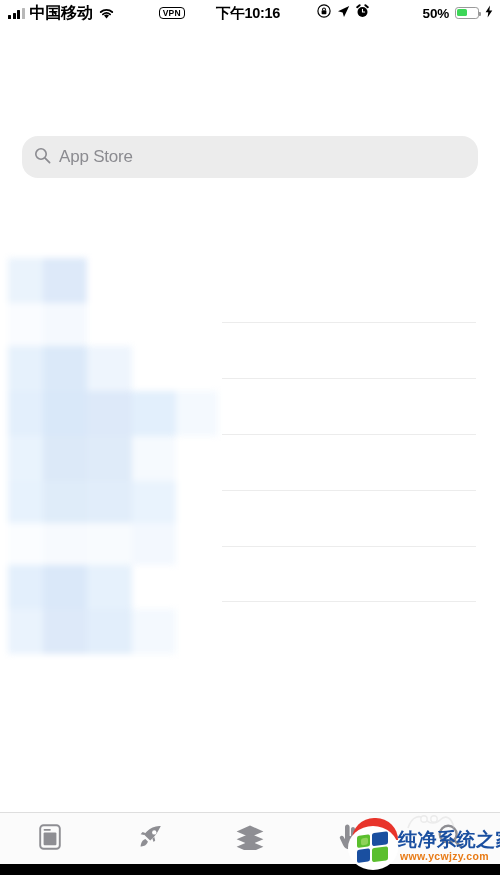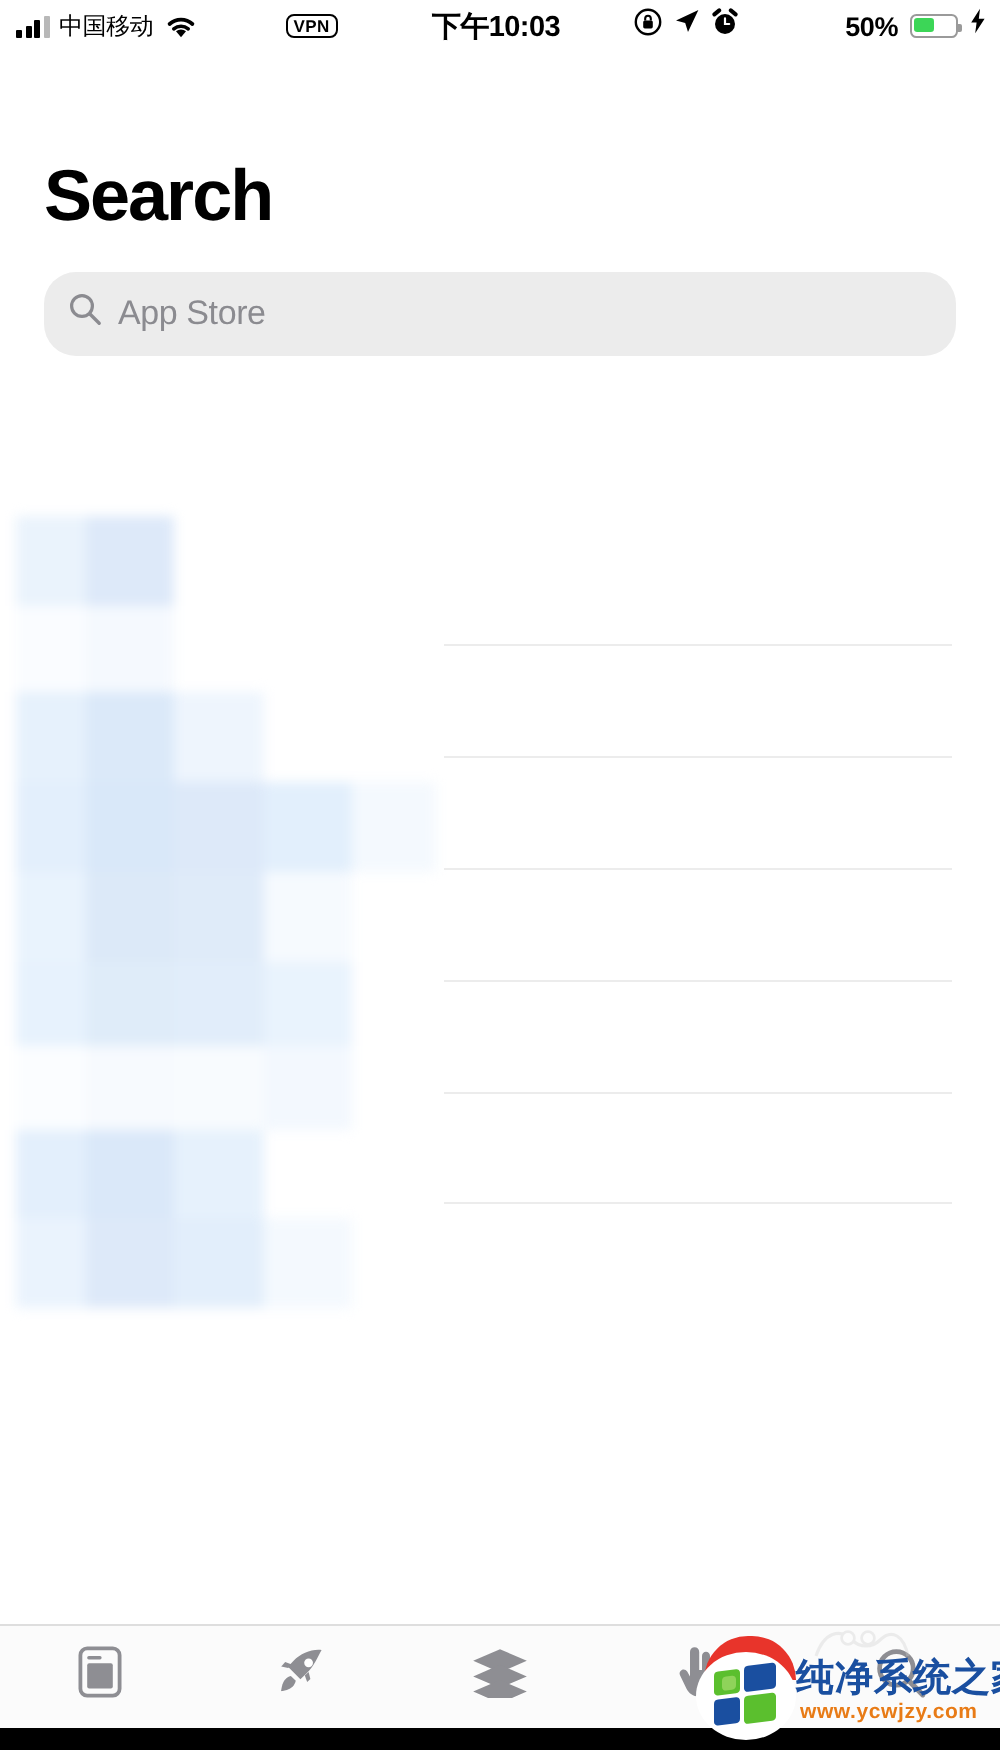--- a/index.html
+++ b/index.html
@@ -26,21 +26,21 @@
   #status-left {
     position:absolute; left:8px; top:0; height:26px;
     display:flex; align-items:center; gap:5px;
   }
   .signal-bars { display:flex; align-items:flex-end; gap:1.5px; height:11px; }
   .signal-bars i { display:block; width:3px; background:#000; border-radius:0.5px; }
   .signal-bars i:nth-child(1){ height:4px; }
   .signal-bars i:nth-child(2){ height:6px; }
   .signal-bars i:nth-child(3){ height:8.5px; }
   .signal-bars i:nth-child(4){ height:11px; background:#b8b8b8; }
-  #carrier-name { font-size:12px; font-weight:400; letter-spacing:-0.2px; }
+  #carrier-name { font-size:16px; font-weight:700; letter-spacing:-0.2px; }
   #wifi-icon { display:block; }
   #vpn-badge {
     font-size:8.5px; font-weight:700; letter-spacing:0.2px;
     border:1.4px solid #000; border-radius:4px;
     padding:0.5px 3px 1px 3px; line-height:1;margin-left:39px;
   }
   #status-time {
     position:absolute; left:216px; top:0; height:26px;
     display:flex; align-items:center;
     font-size:14.5px; font-weight:700; letter-spacing:-0.3px;
@@ -193,21 +193,21 @@
       <span>
         <svg id="wifi-icon" width="17" height="13" viewBox="0 0 17 13">
           <path d="M8.5 11.6 L11.0 8.6 A3.9 3.9 0 0 0 6.0 8.6 Z" fill="#000"></path>
           <path d="M2.8 5.0 A8.6 8.6 0 0 1 14.2 5.0" stroke="#000" stroke-width="1.9" fill="none" stroke-linecap="round"></path>
           <path d="M4.9 7.4 A5.6 5.6 0 0 1 12.1 7.4" stroke="#000" stroke-width="1.8" fill="none" stroke-linecap="round"></path>
         </svg>
       </span>
       <span id="vpn-badge">VPN</span>
     </div>
 
-    <div id="status-time">下午10:03</div>
+    <div id="status-time">下午10:16</div>
 
     <div id="status-right">
       <span>
         <svg width="14" height="14" viewBox="0 0 14 14">
           <circle cx="7" cy="7" r="6.1" stroke="#000" stroke-width="1.2" fill="none"></circle>
           <rect x="4.6" y="6.2" width="4.8" height="4.0" rx="0.8" fill="#000"></rect>
           <path d="M5.6 6.2 V5.3 A1.4 1.4 0 0 1 8.4 5.3 V6.2" stroke="#000" stroke-width="1.05" fill="none"></path>
         </svg>
       </span>
       <span>
@@ -229,21 +229,20 @@
         <span id="battery-cap"></span>
       </span>
       <span>
         <svg width="8" height="13" viewBox="0 0 8 13">
           <path d="M5.0 0.4 L0.6 7.3 H3.3 L2.6 12.6 L7.3 5.4 H4.4 Z" fill="#000"></path>
         </svg>
       </span>
     </div>
   </div>
 
-  <div id="page-title">Search</div>
 
   <div id="search-field">
     <span id="search-icon">
       <svg width="17" height="17" viewBox="0 0 17 17">
         <circle cx="7.0" cy="7.0" r="5.2" stroke="#8b8b90" stroke-width="1.6" fill="none"></circle>
         <path d="M11.1 11.1 L15.6 15.6" stroke="#8b8b90" stroke-width="1.7" stroke-linecap="round"></path>
       </svg>
     </span>
     <span id="search-placeholder">App Store</span>
   </div>

